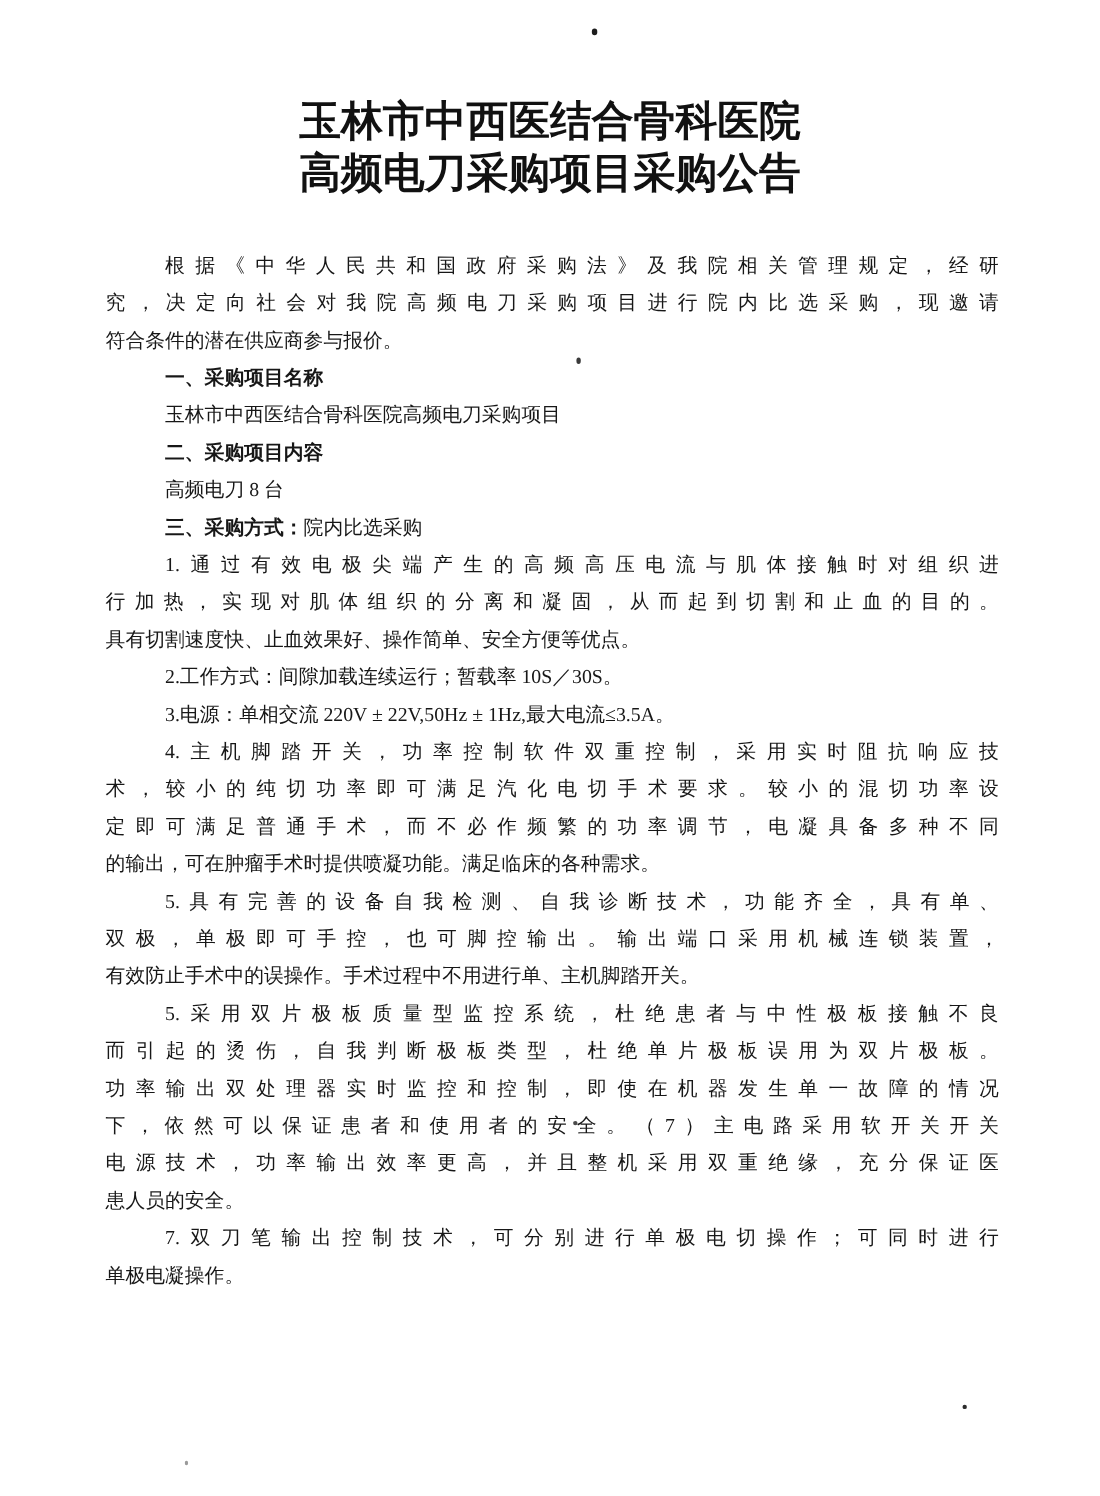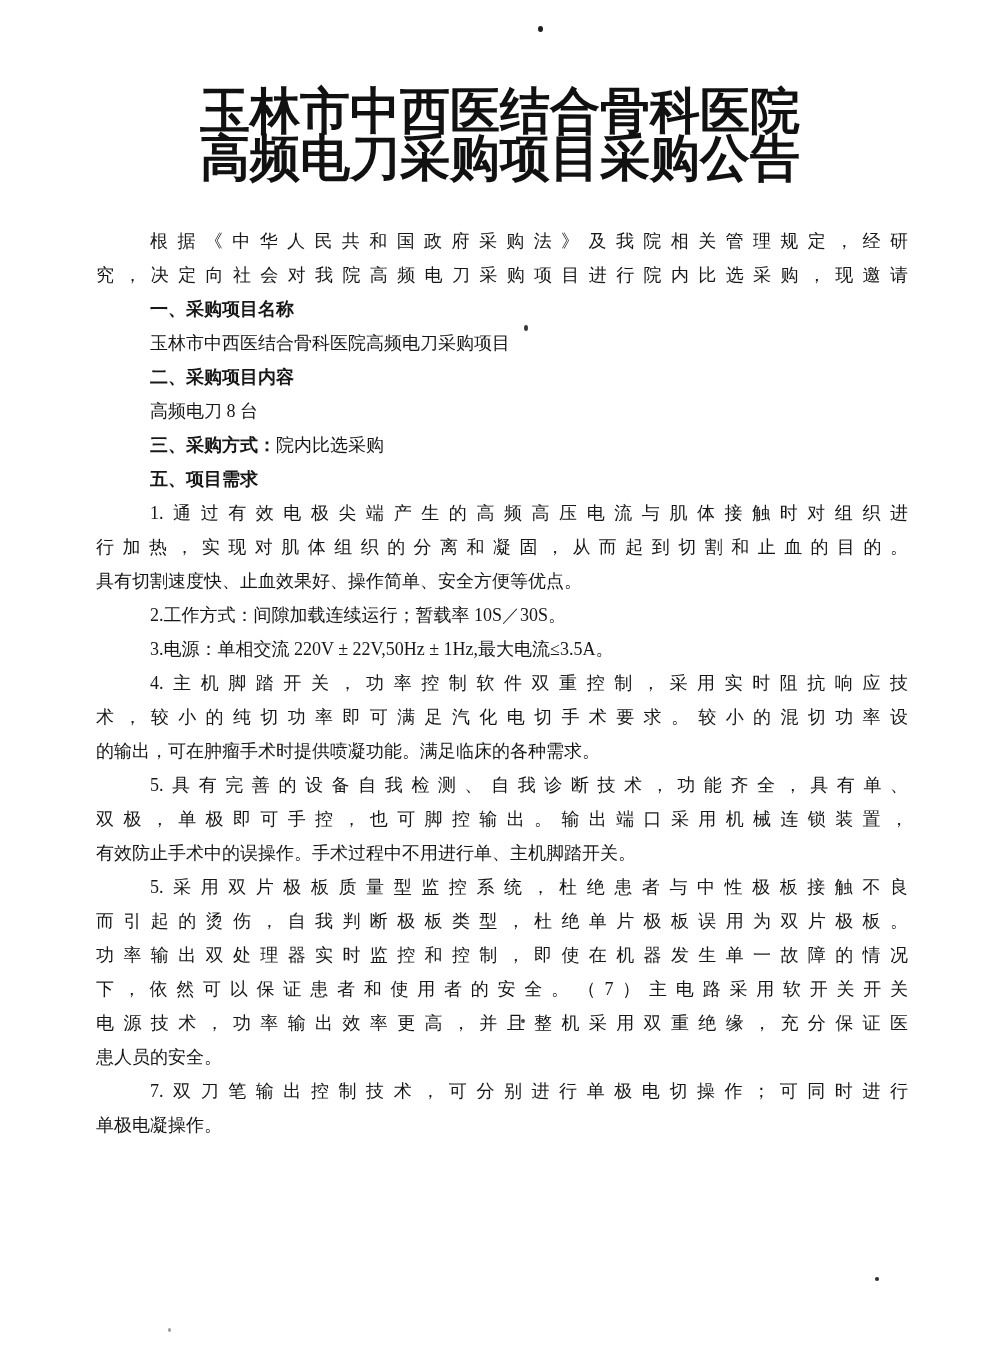--- a/index.html
+++ b/index.html
@@ -17,21 +17,21 @@
     font-family: "Liberation Serif", "DejaVu Serif", serif;
   }
   .doc-title {
     position: absolute;
     top: 88px;
     left: 0;
     width: 1000px;
     text-align: center;
     font-family: "Liberation Serif", "DejaVu Serif", serif;
     font-weight: 700;
-    font-size: 50px;
+    font-size: 38px;
     line-height: 47px;
     letter-spacing: 0px;
     color: #111111;
   }
   .body-lines {
     position: absolute;
     left: 96px;
     top: 224px;
     width: 812px;
     font-size: 18px;
@@ -68,33 +68,34 @@
 <div class="page">
 
   <div class="doc-title">
     <div>玉林市中西医结合骨科医院</div>
     <div>高频电刀采购项目采购公告</div>
   </div>
 
   <div class="body-lines">
       <div class="line ind just"><span class="run-r">根据《中华人民共和国政府采购法》及我院相关管理规定，经研</span></div>
       <div class="line just"><span class="run-r">究，决定向社会对我院高频电刀采购项目进行院内比选采购，现邀请</span></div>
+      <div class="line"><span class="run-r">符合条件的潜在供应商参与报价。</span></div>
       <div class="line ind"><span class="run-h">一、采购项目名称</span></div>
       <div class="line ind"><span class="run-r">玉林市中西医结合骨科医院高频电刀采购项目</span></div>
       <div class="line ind"><span class="run-h">二、采购项目内容</span></div>
       <div class="line ind"><span class="run-r">高频电刀 8 台</span></div>
       <div class="line ind"><span class="run-h">三、采购方式：</span><span class="run-r">院内比选采购</span></div>
-      <div class="line ind"><span class="run-h">五、项目需求</span></div>
       <div class="line ind just"><span class="run-r">1.通过有效电极尖端产生的高频高压电流与肌体接触时对组织进</span></div>
       <div class="line just"><span class="run-r">行加热，实现对肌体组织的分离和凝固，从而起到切割和止血的目的。</span></div>
       <div class="line"><span class="run-r">具有切割速度快、止血效果好、操作简单、安全方便等优点。</span></div>
       <div class="line ind"><span class="run-r">2.工作方式：间隙加载连续运行；暂载率 10S／30S。</span></div>
       <div class="line ind"><span class="run-r">3.电源：单相交流 220V ± 22V,50Hz ± 1Hz,最大电流≤3.5A。</span></div>
       <div class="line ind just"><span class="run-r">4.主机脚踏开关，功率控制软件双重控制，采用实时阻抗响应技</span></div>
       <div class="line just"><span class="run-r">术，较小的纯切功率即可满足汽化电切手术要求。较小的混切功率设</span></div>
+      <div class="line just"><span class="run-r">定即可满足普通手术，而不必作频繁的功率调节，电凝具备多种不同</span></div>
       <div class="line"><span class="run-r">的输出，可在肿瘤手术时提供喷凝功能。满足临床的各种需求。</span></div>
       <div class="line ind just"><span class="run-r">5.具有完善的设备自我检测、自我诊断技术，功能齐全，具有单、</span></div>
       <div class="line just"><span class="run-r">双极，单极即可手控，也可脚控输出。输出端口采用机械连锁装置，</span></div>
       <div class="line"><span class="run-r">有效防止手术中的误操作。手术过程中不用进行单、主机脚踏开关。</span></div>
       <div class="line ind just"><span class="run-r">5.采用双片极板质量型监控系统，杜绝患者与中性极板接触不良</span></div>
       <div class="line just"><span class="run-r">而引起的烫伤，自我判断极板类型，杜绝单片极板误用为双片极板。</span></div>
       <div class="line just"><span class="run-r">功率输出双处理器实时监控和控制，即使在机器发生单一故障的情况</span></div>
       <div class="line just"><span class="run-r">下，依然可以保证患者和使用者的安全。（7）主电路采用软开关开关</span></div>
       <div class="line just"><span class="run-r">电源技术，功率输出效率更高，并且整机采用双重绝缘，充分保证医</span></div>
       <div class="line"><span class="run-r">患人员的安全。</span></div>

